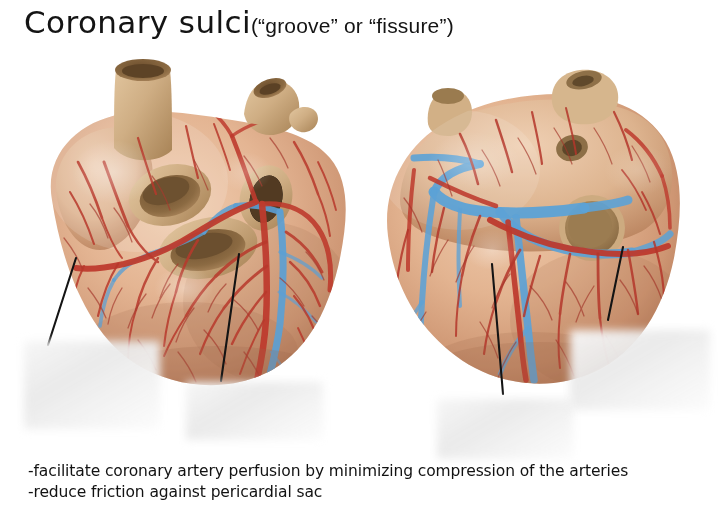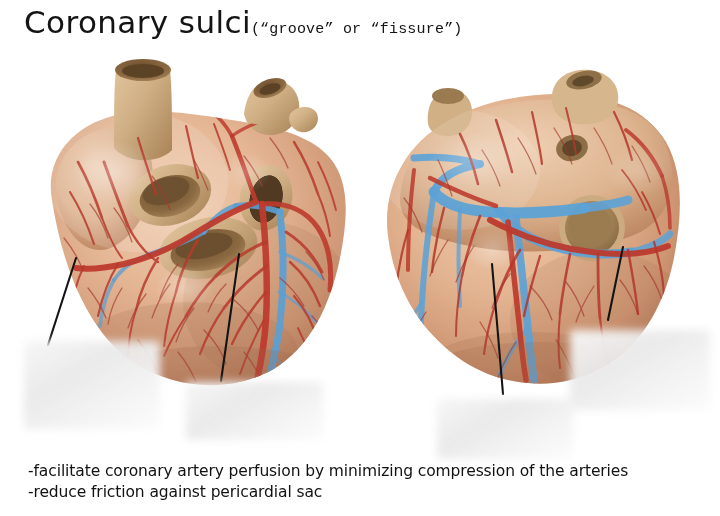--- a/index.html
+++ b/index.html
@@ -26,22 +26,22 @@
     white-space: nowrap;
     color: #141414;
   }
   .title-main {
     font-family: "DejaVu Sans", sans-serif;
     font-size: 31px;
     letter-spacing: 0.4px;
     line-height: 40px;
   }
   .title-sub {
-    font-family: Liberation Mono, monospace;
-    font-size: 15px;
+    font-family: Liberation Sans, sans-serif;
+    font-size: 21px;
     letter-spacing: 0.2px;
   }
 
   
   .bullets {
     position: absolute;
     left: 28px;
     top: 461px;
     color: #121212;
     font-family: "DejaVu Sans", sans-serif;

